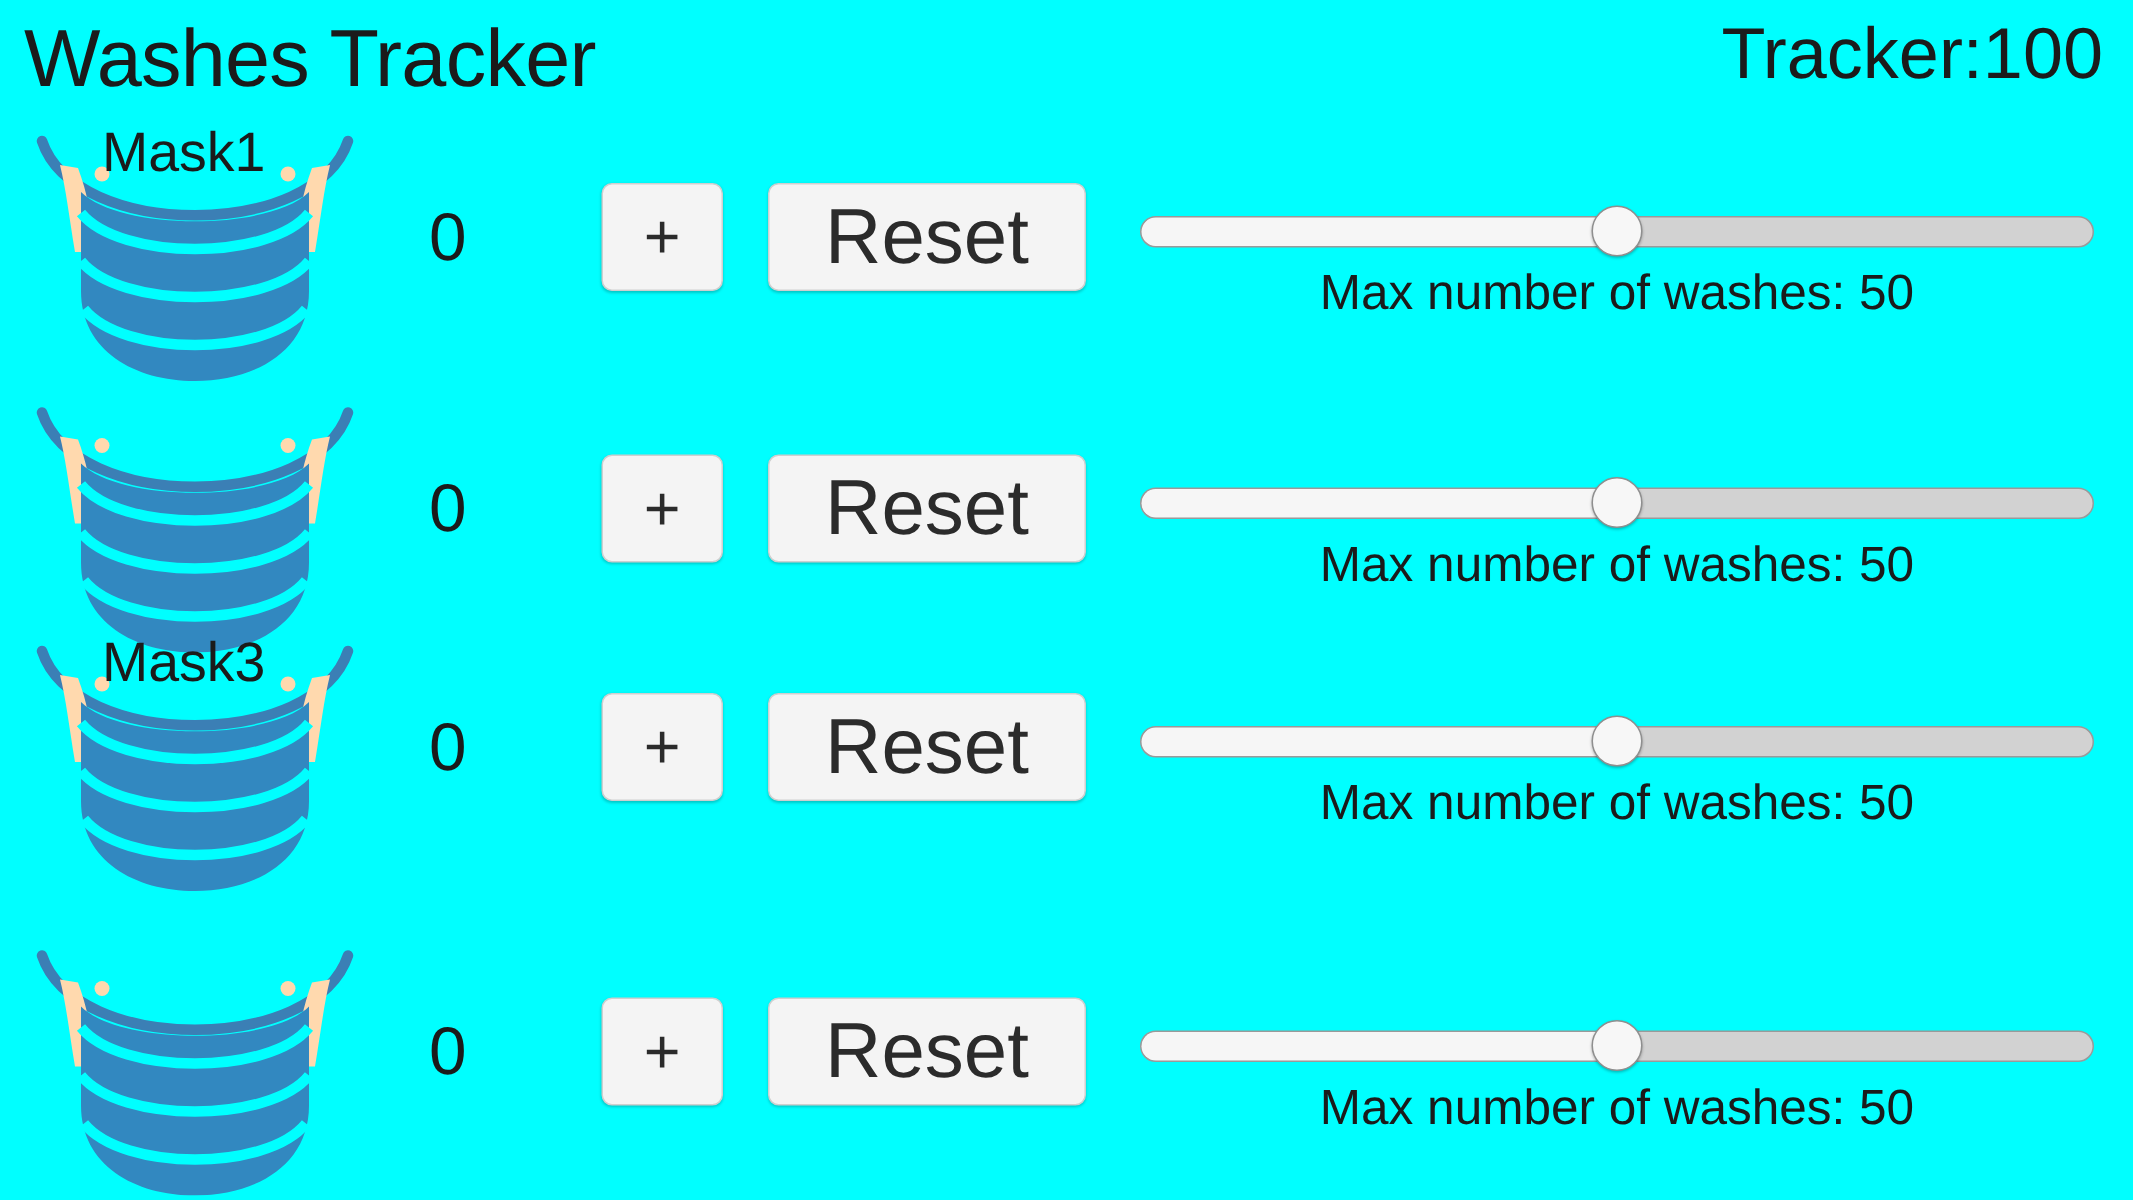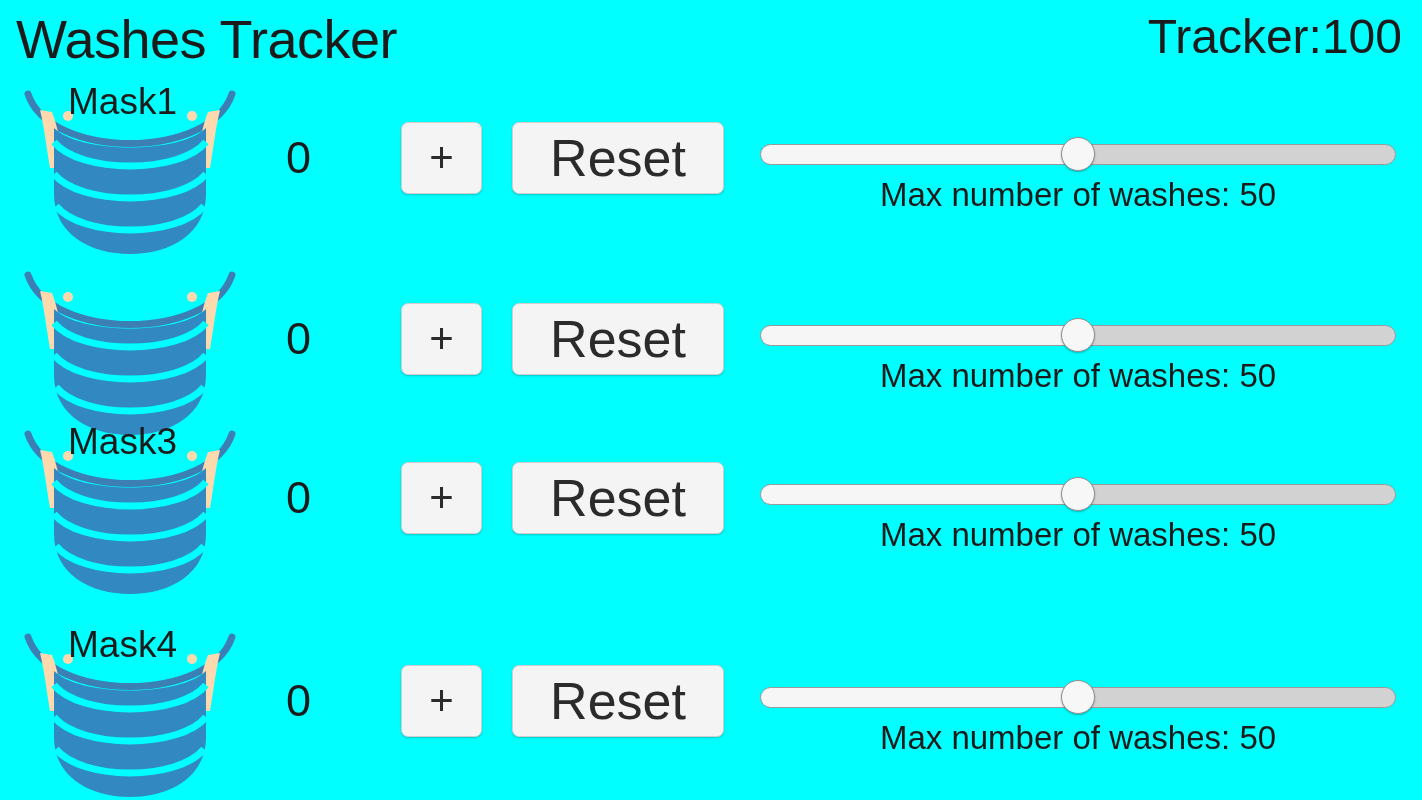--- a/index.html
+++ b/index.html
@@ -274,21 +274,20 @@
       <path d="M18 12 C 40 78, 200 78, 222 12" fill="none" stroke="#3B7FB5" stroke-width="7" stroke-linecap="round"></path>
       <path d="M42 30 C 48 46, 52 64, 52 86 L 40 86 C 36 62, 34 44, 30 28 Z" fill="#FFD9AE"></path>
       <path d="M198 30 C 192 46, 188 64, 188 86 L 200 86 C 204 62, 206 44, 210 28 Z" fill="#FFD9AE"></path>
       <circle cx="58" cy="34" r="5" fill="#FFD9AE"></circle>
       <circle cx="182" cy="34" r="5" fill="#FFD9AE"></circle>
       <path d="M44 46 C 70 72, 170 72, 196 46 L 196 112 C 196 152, 160 172, 120 172 C 80 172, 44 152, 44 112 Z" fill="#3288C0"></path>
       <path d="M44 60 C 70 92, 170 92, 196 60" fill="none" stroke="#00FFFF" stroke-width="7"></path>
       <path d="M44 92 C 70 124, 170 124, 196 92" fill="none" stroke="#00FFFF" stroke-width="7"></path>
       <path d="M46 124 C 72 156, 168 156, 194 124" fill="none" stroke="#00FFFF" stroke-width="7"></path>
     </svg>
-    <div class="mask-label">Mask4</div>
   </div>
   <div class="wash-count">0</div>
   <button class="btn btn-increment">+</button>
   <button class="btn btn-reset">Reset</button>
   <div class="slider-wrap">
     <div class="slider-track">
       <div class="slider-fill" style="width: 50%;"></div>
     </div>
     <div class="slider-thumb" style="left: 50%;"></div>
     <div class="slider-caption">Max number of washes: 50</div>

